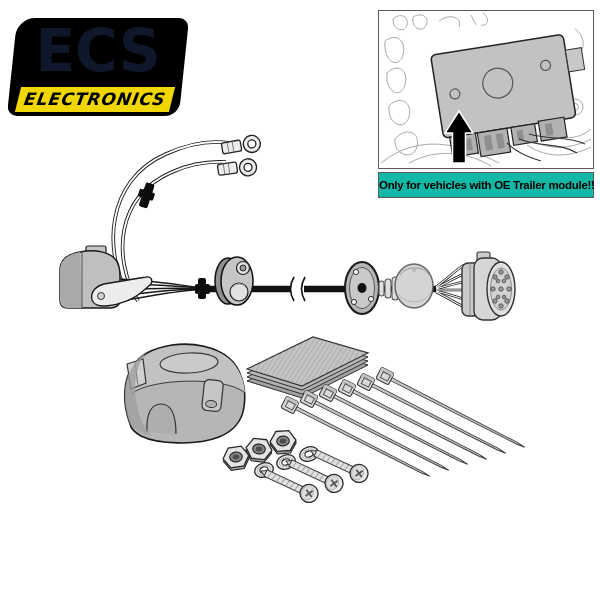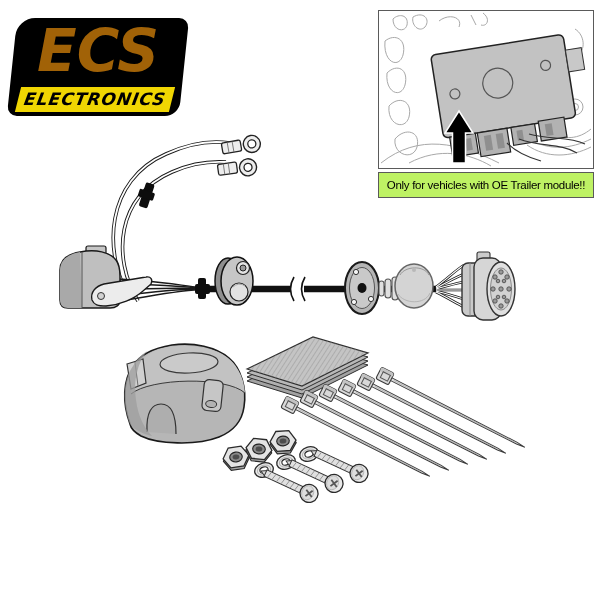--- a/index.html
+++ b/index.html
@@ -5,33 +5,33 @@
   html,body{margin:0;padding:0;}
   body{width:600px;height:600px;position:relative;background:#ffffff;overflow:hidden;
        font-family:"Liberation Sans",sans-serif;}
   .art{position:absolute;left:0;top:0;width:600px;height:600px;}
 
   
   .logo{position:absolute;left:8px;top:14px;width:180px;height:102px;}
   .logo-black{position:absolute;left:4px;top:4px;right:4px;bottom:0;
               background:#000;border-radius:18px 10px 14px 10px;transform:skewX(-6deg);}
   .logo-brand{position:absolute;left:0;right:0;top:6px;text-align:center;
-              font-family:"DejaVu Sans",sans-serif;font-weight:bold;font-style:italic;
-              font-size:58px;line-height:62px;color:#a16207;letter-spacing:0px;}
+              font-family:"DejaVu Sans",sans-serif;font-weight:bold;
+              font-size:58px;line-height:62px;color:#0f172a;letter-spacing:0px;}
   .logo-band{position:absolute;left:10px;right:16px;bottom:4px;height:25px;background:#f0d602;
              transform:skewX(-14deg);text-align:center;}
   .logo-sub{font-family:"DejaVu Sans",sans-serif;font-weight:bold;font-style:italic;
             font-size:17px;line-height:25px;color:#000;letter-spacing:1px;transform:skewX(4deg);display:block;}
 
   
   .oe-box{position:absolute;left:378px;top:10px;width:214px;height:157px;
           border:1px solid #5a5a5a;background:#fff;overflow:hidden;}
   .oe-caption{position:absolute;left:378px;top:172px;width:214px;height:24px;
-              border:1px solid #5a5a5a;background:#bef264;text-align:center;white-space:nowrap;
-              font-size:11.5px;letter-spacing:-0.3px;line-height:24px;color:#000;}
+              border:1px solid #5a5a5a;background:#14b8a6;text-align:center;white-space:nowrap;
+              font-size:11.5px;letter-spacing:-0.3px;line-height:24px;color:#000;font-weight:bold;}
 </style>
 </head>
 <body>
 
 <svg class="art" viewBox="0 0 600 600">
   <defs>
     <pattern id="hatch" width="4" height="4" patternUnits="userSpaceOnUse" patternTransform="rotate(33)">
       <path d="M0,0 L0,4" stroke="#8f8f8f" stroke-width="1"></path>
     </pattern>
 

